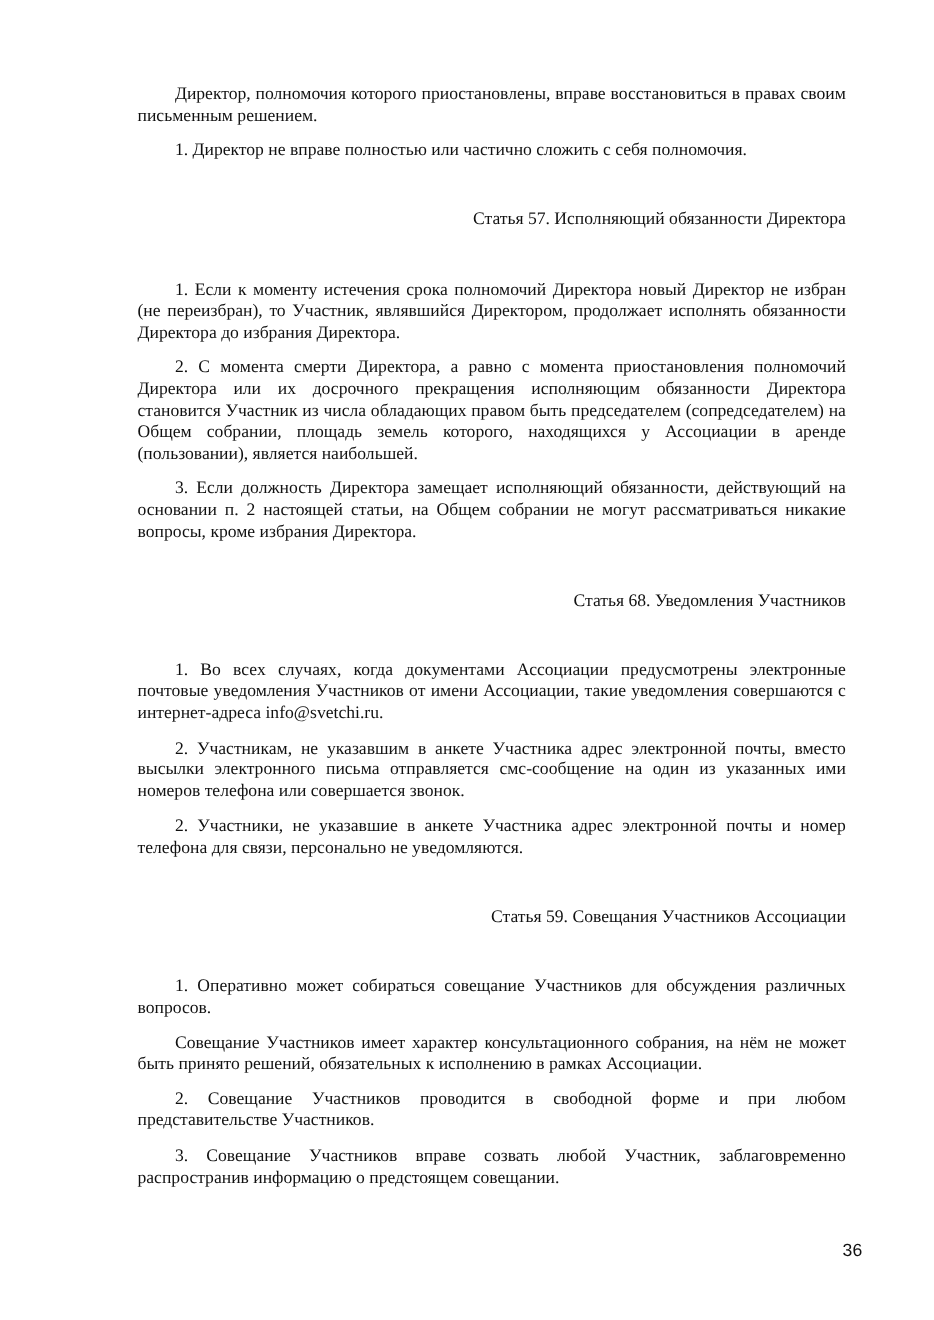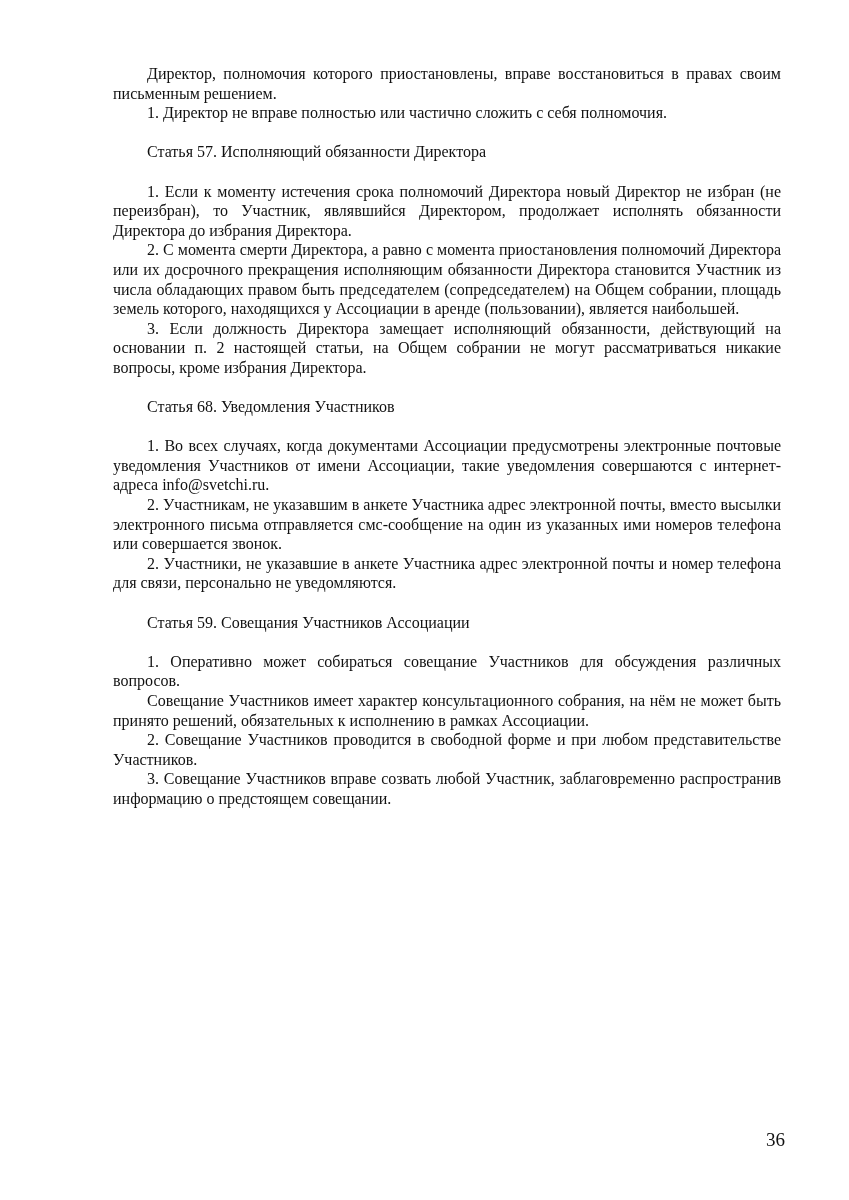--- a/index.html
+++ b/index.html
@@ -17,41 +17,41 @@
     }
     .page {
       position: absolute;
       left: 113px;
       top: 64px;
       width: 668px;
       font-size: 16px;
       line-height: 19.6px;
     }
     .p {
-      margin: 0;
+      margin: 12px;
       text-align: justify;
       text-indent: 34px;
     }
     .heading {
-      margin: 0;
+      margin: 12px;
       text-indent: 34px;
-      text-align: left;
+      text-align: right;
     }
     .gap-after-heading {
       height: 19.6px;
     }
     .gap-before-heading {
       height: 19.6px;
     }
     .page-number {
       position: absolute;
       left: 766px;
       top: 1129px;
-      font-size: 19px;
-      font-family: Liberation Serif, serif;
+      font-size: 16px;
+      font-family: Liberation Sans, sans-serif;
     }
   </style>
 </head>
 <body>
 
 <div class="page">
 
   <div>
     <p class="p">Директор, полномочия которого приостановлены, вправе восстановиться в правах своим письменным решением.</p>
     <p class="p">1. Директор не вправе полностью или частично сложить с себя полномочия.</p>

